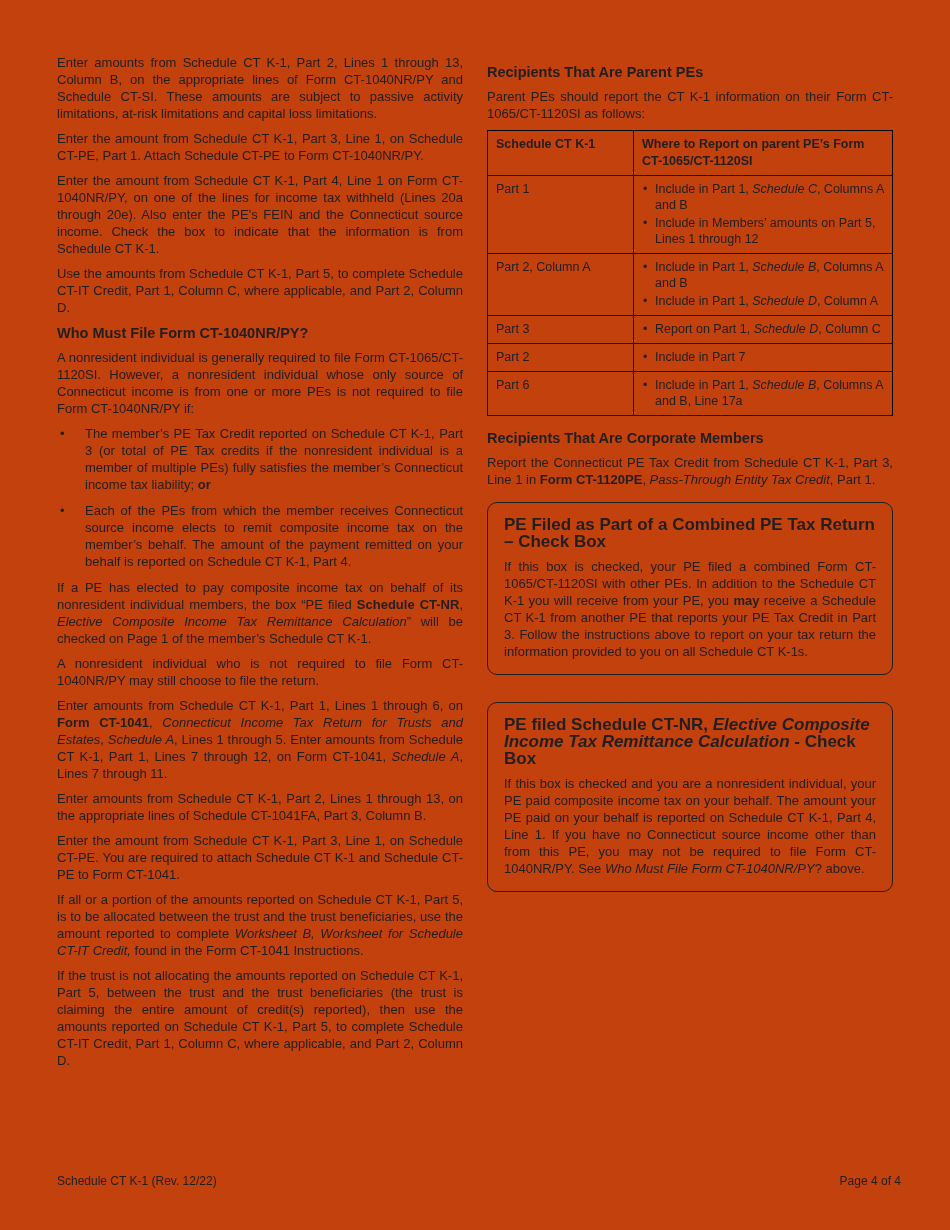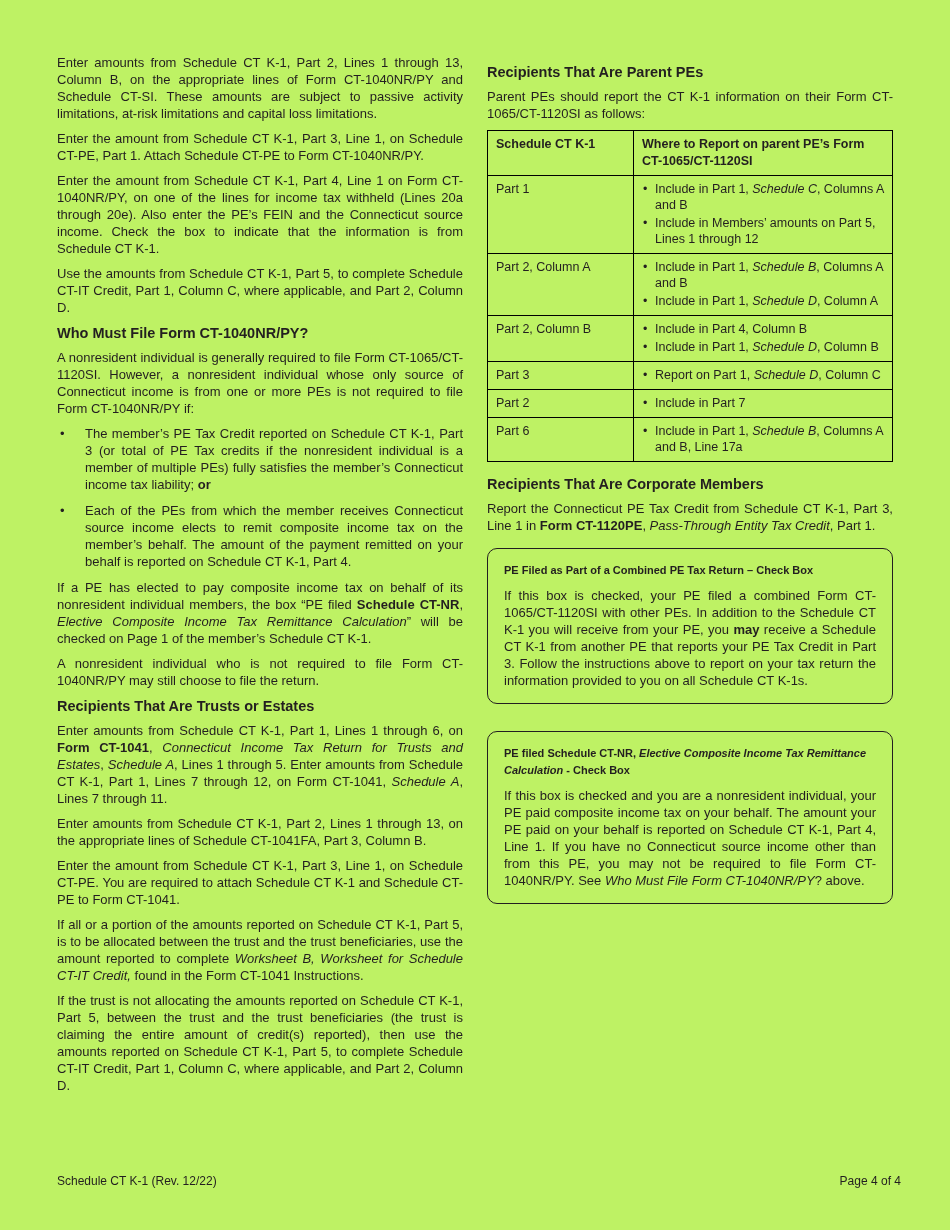--- a/index.html
+++ b/index.html
@@ -1,18 +1,18 @@
 <!DOCTYPE html>
 <html><head>
 <meta charset="utf-8">
 <style>
   * { margin:0; padding:0; box-sizing:border-box; }
   html,body { background:#ffffff; }
   .page {
-    width:950px; height:1230px; background:#bef264; position:relative;
+    width:950px; height:1230px; background:#c2410c; position:relative;
     font-family:"Liberation Sans","DejaVu Sans",sans-serif;
     color:#231f20; overflow:hidden;
   }
   .content { display:flex; gap:24px; padding:54px 57px 0 57px; }
   .col { width:406px; flex:0 0 406px; }
   .para {
     font-size:13px; line-height:17px; text-align:justify;
     margin-bottom:8px;
   }
   .sec {
@@ -36,21 +36,21 @@
   table.kt th:first-child, table.kt td:first-child { width:146px; }
   ul.cell-bullets { list-style:none; }
   ul.cell-bullets > li { position:relative; padding-left:13px; margin:0 0 2px 0; }
   ul.cell-bullets > li:last-child { margin-bottom:0; }
   ul.cell-bullets > li::before { content:"\2022"; position:absolute; left:1px; }
   .callout {
     border:1.5px solid #231f20; border-radius:10px;
     padding:13px 16px 14px 16px; margin-top:14px;
   }
   .callout + .callout { margin-top:27px; }
-  .callout h3 { font-size:11px; line-height:17px; margin-bottom:8px; }
+  .callout h3 { font-size:17px; line-height:17px; margin-bottom:8px; }
   .callout p { font-size:13px; line-height:17px; text-align:justify; }
   .footer {
     position:absolute; left:57px; right:49px; bottom:42px;
     display:flex; justify-content:space-between;
     font-size:12px; line-height:14px;
   }
 </style>
 </head>
 <body>
 
@@ -65,21 +65,20 @@
 
       <h2 class="sec">Who Must File Form CT-1040NR/PY?</h2>
       <p class="para">A nonresident individual is generally required to file Form CT-1065/CT-1120SI. However, a nonresident individual whose only source of Connecticut income is from one or more PEs is not required to file Form CT-1040NR/PY if:</p>
       <ul class="bullets">
         <li><span>The member’s PE Tax Credit reported on Schedule CT K-1, Part 3 (or total of PE Tax credits if the nonresident individual is a member of multiple PEs) fully satisfies the member’s Connecticut income tax liability; </span><span class="b">or</span></li>
         <li><span>Each of the PEs from which the member receives Connecticut source income elects to remit composite income tax on the member’s behalf. The amount of the payment remitted on your behalf is reported on Schedule CT K-1, Part 4.</span></li>
       </ul>
       <p class="para"><span>If a PE has elected to pay composite income tax on behalf of its nonresident individual members, the box “PE filed </span><span class="b">Schedule CT-NR</span><span>, </span><span class="i">Elective Composite Income Tax Remittance Calculation</span><span>” will be checked on Page 1 of the member’s Schedule CT K-1.</span></p>
       <p class="para">A nonresident individual who is not required to file Form CT-1040NR/PY may still choose to file the return.</p>
 
-      <h2 class="sec">Recipients That Are Trusts or Estates</h2>
       <p class="para"><span>Enter amounts from Schedule CT K-1, Part 1, Lines 1 through 6, on </span><span class="b">Form CT-1041</span><span>, </span><span class="i">Connecticut Income Tax Return for Trusts and Estates</span><span>, </span><span class="i">Schedule A</span><span>, Lines 1 through 5. Enter amounts from Schedule CT K-1, Part 1, Lines 7 through 12, on Form CT-1041, </span><span class="i">Schedule A</span><span>, Lines 7 through 11.</span></p>
       <p class="para">Enter amounts from Schedule CT K-1, Part 2, Lines 1 through 13, on the appropriate lines of Schedule CT-1041FA, Part 3, Column B.</p>
       <p class="para">Enter the amount from Schedule CT K-1, Part 3, Line 1, on Schedule CT-PE. You are required to attach Schedule CT K-1 and Schedule CT-PE to Form CT-1041.</p>
       <p class="para"><span>If all or a portion of the amounts reported on Schedule CT K-1, Part 5, is to be allocated between the trust and the trust beneficiaries, use the amount reported to complete </span><span class="i">Worksheet B, Worksheet for Schedule CT-IT Credit,</span><span> found in the Form CT-1041 Instructions.</span></p>
       <p class="para">If the trust is not allocating the amounts reported on Schedule CT K-1, Part 5, between the trust and the trust beneficiaries (the trust is claiming the entire amount of credit(s) reported), then use the amounts reported on Schedule CT K-1, Part 5, to complete Schedule CT-IT Credit, Part 1, Column C, where applicable, and Part 2, Column D.</p>
     </div>
 
     <div class="col">
       <h2 class="sec first">Recipients That Are Parent PEs</h2>
       <p class="para">Parent PEs should report the CT K-1 information on their Form CT-1065/CT-1120SI as follows:</p>
@@ -100,29 +99,20 @@
                   <li><span>Include in Members’ amounts on Part 5, Lines 1 through 12</span></li>
                 </ul>
               </td>
             </tr>
             <tr>
               <td>Part 2, Column A</td>
               <td>
                 <ul class="cell-bullets">
                   <li><span>Include in Part 1, </span><span class="i">Schedule B</span><span>, Columns A and B</span></li>
                   <li><span>Include in Part 1, </span><span class="i">Schedule D</span><span>, Column A</span></li>
-                </ul>
-              </td>
-            </tr>
-            <tr>
-              <td>Part 2, Column B</td>
-              <td>
-                <ul class="cell-bullets">
-                  <li><span>Include in Part 4, Column B</span></li>
-                  <li><span>Include in Part 1, </span><span class="i">Schedule D</span><span>, Column B</span></li>
                 </ul>
               </td>
             </tr>
             <tr>
               <td>Part 3</td>
               <td>
                 <ul class="cell-bullets">
                   <li><span>Report on Part 1, </span><span class="i">Schedule D</span><span>, Column C</span></li>
                 </ul>
               </td>

